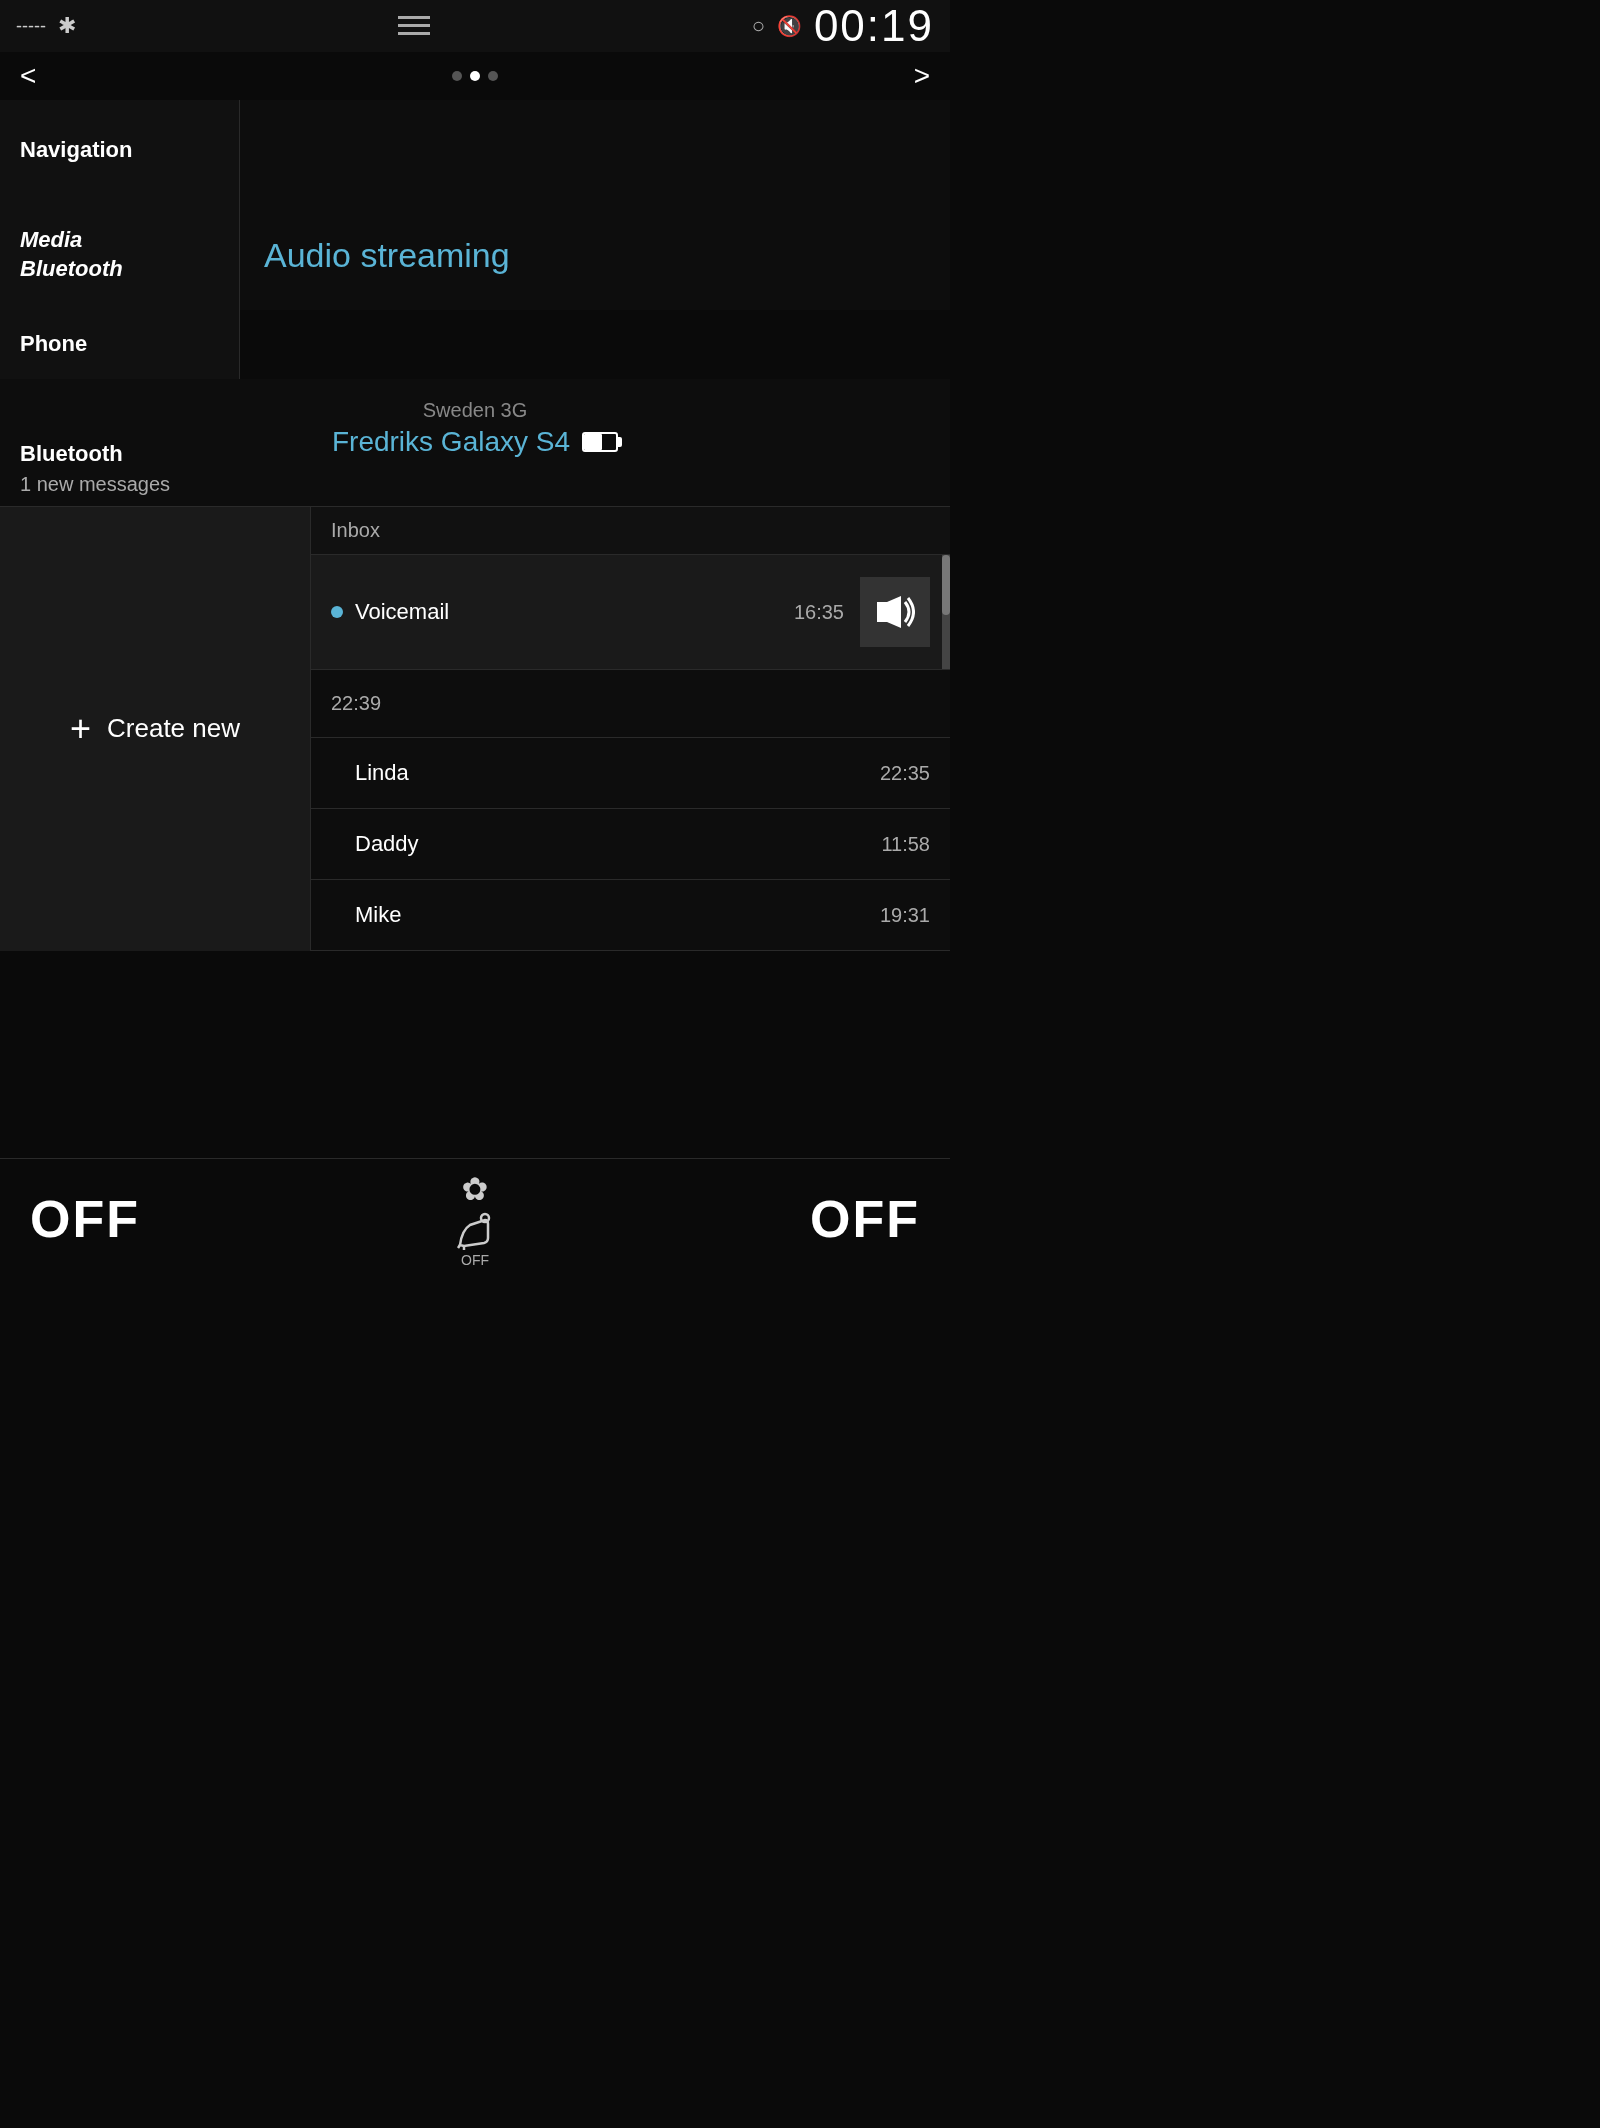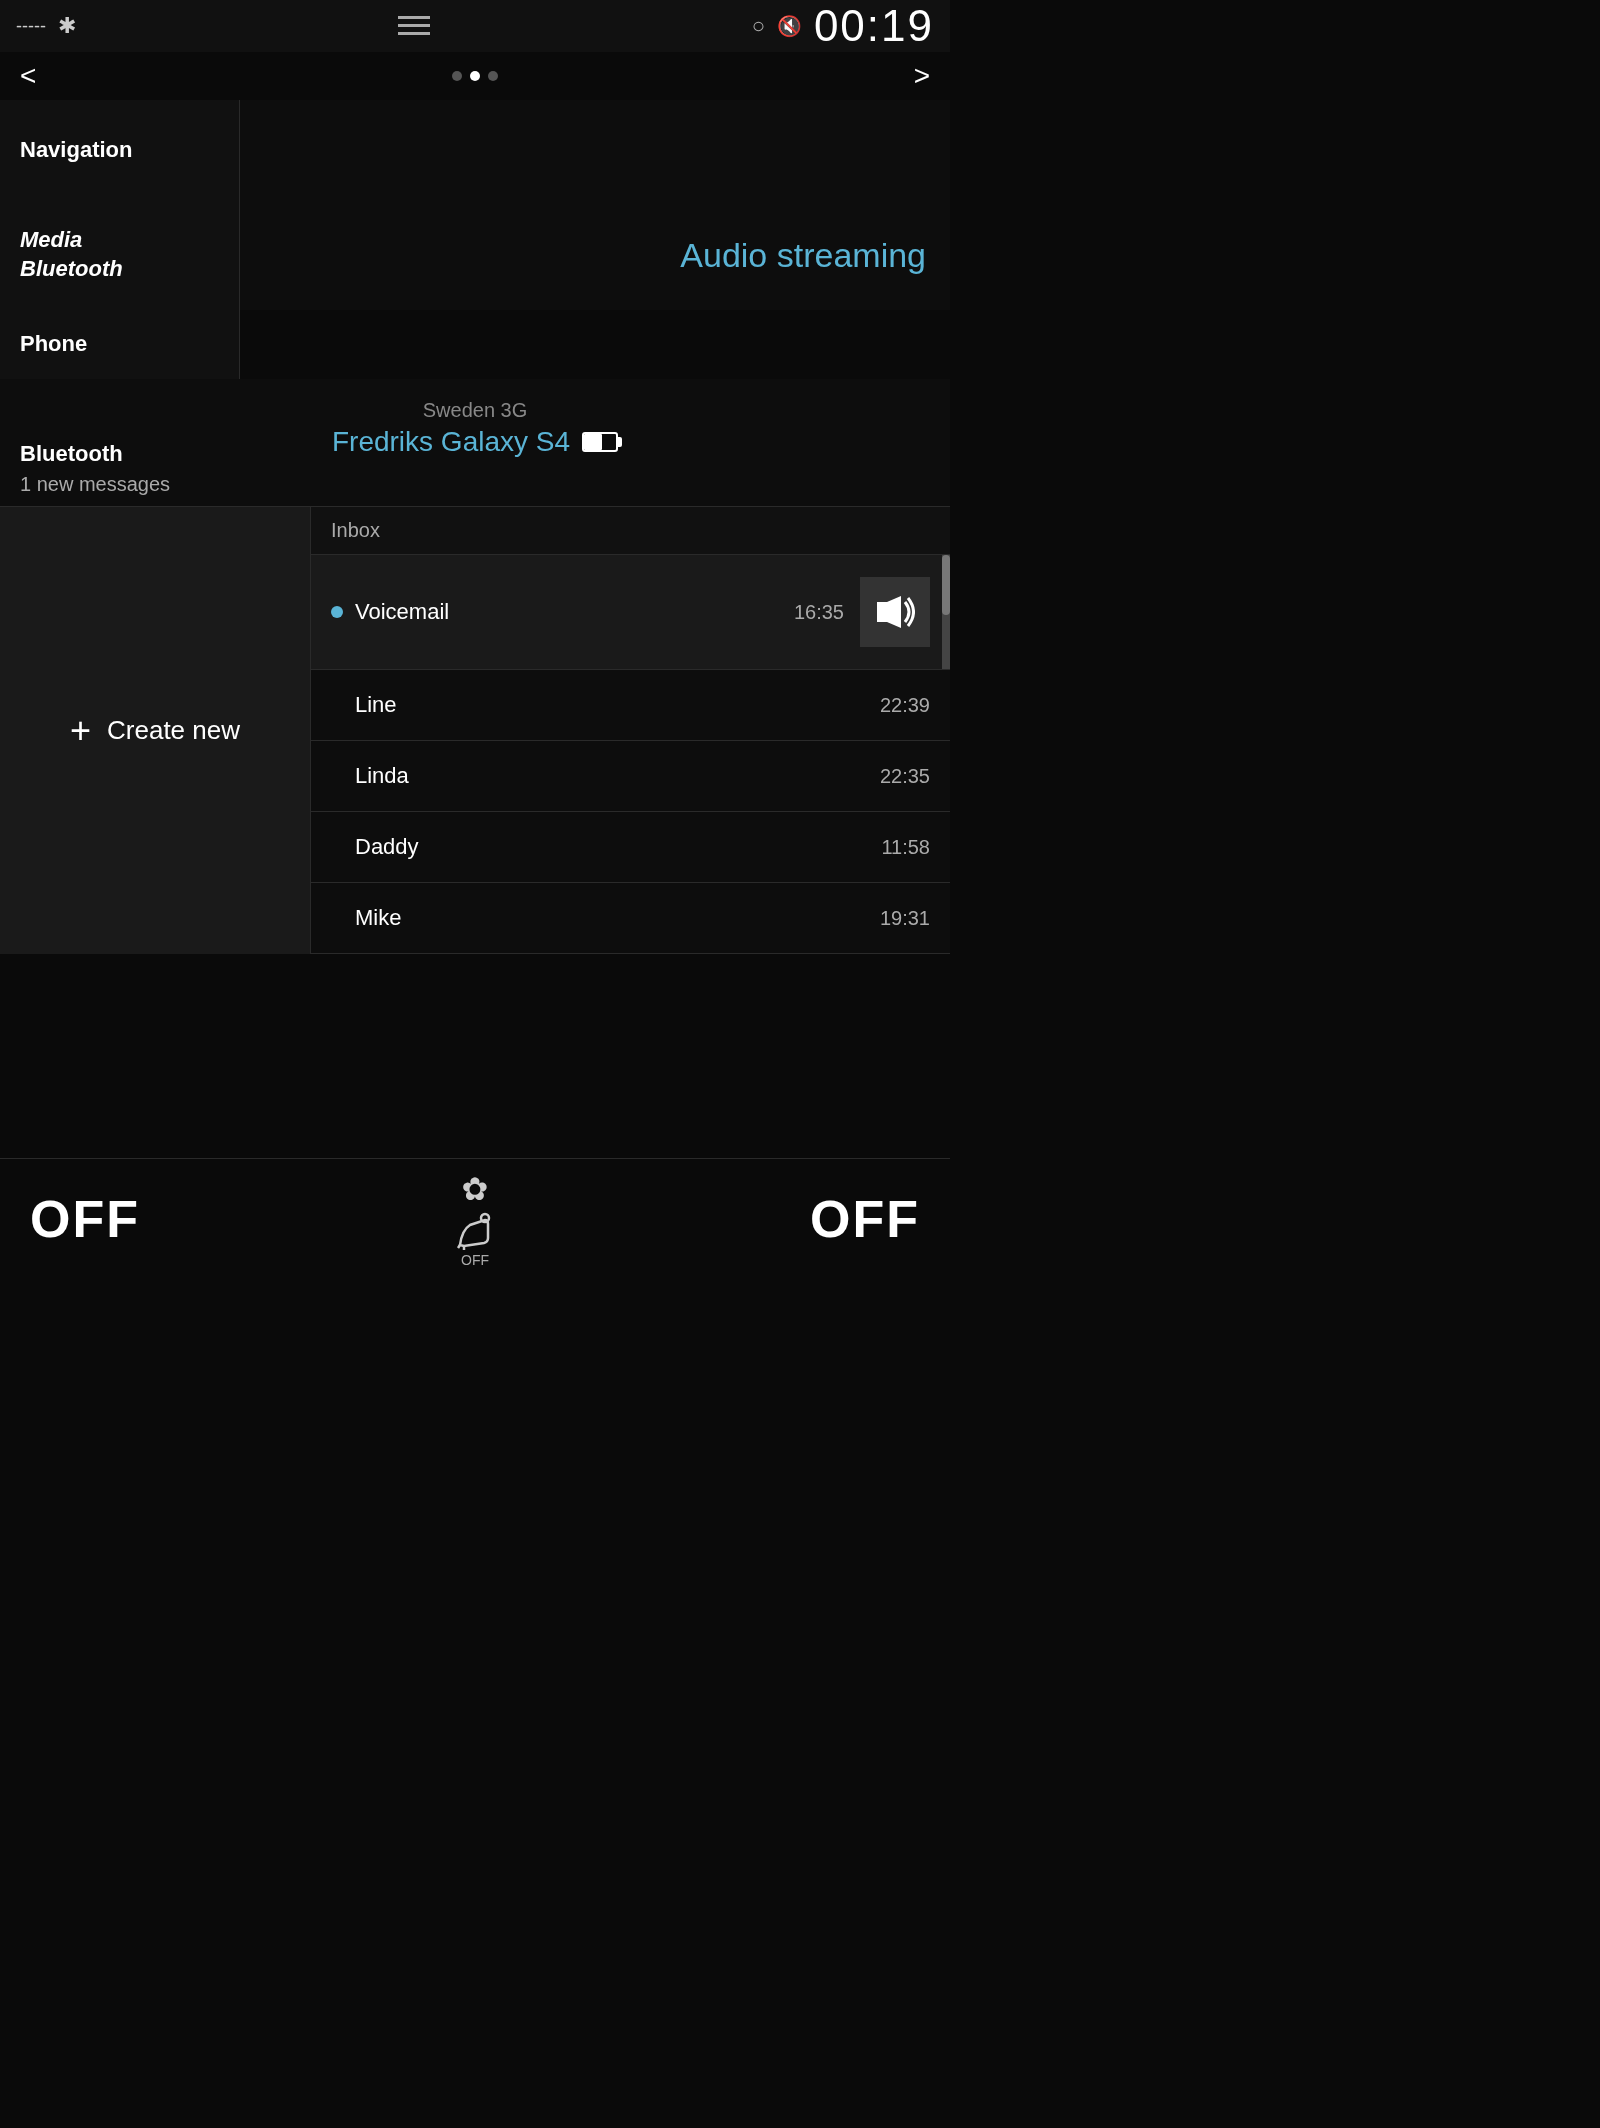--- a/index.html
+++ b/index.html
@@ -123,21 +123,20 @@
       padding: 20px 24px;
       display: flex;
       flex-direction: column;
       justify-content: center;
       background: #0d0d0d;
     }
 
     .audio-streaming-text {
       font-size: 34px;
       color: #5ab4d6;
-      text-align: right;
     }
 
     .phone-network {
       font-size: 20px;
       color: #888;
       margin-bottom: 4px;
     }
 
     .phone-device {
       font-size: 28px;
@@ -450,23 +449,20 @@
           <path d="M30 8 Q38 18 30 28" stroke="#fff" stroke-width="3" fill="none"></path>
           <path d="M33 4 Q44 18 33 32" stroke="#fff" stroke-width="3" fill="none"></path>
         </svg>
       </button>
       <div style="width:8px;background:#444;position:absolute;right:0;top:0;bottom:0;">
         <div style="width:100%;height:60px;background:#777;border-radius:4px;"></div>
       </div>
     </div>
 
     <div class="inbox-item">
-      <div class="inbox-item-left">
-        <span class="inbox-name" style="margin-left:24px;">Line</span>
-      </div>
       <span class="inbox-time">22:39</span>
     </div>
 
     <div class="inbox-item">
       <div class="inbox-item-left">
         <span class="inbox-name" style="margin-left:24px;">Linda</span>
       </div>
       <span class="inbox-time">22:35</span>
     </div>
 

